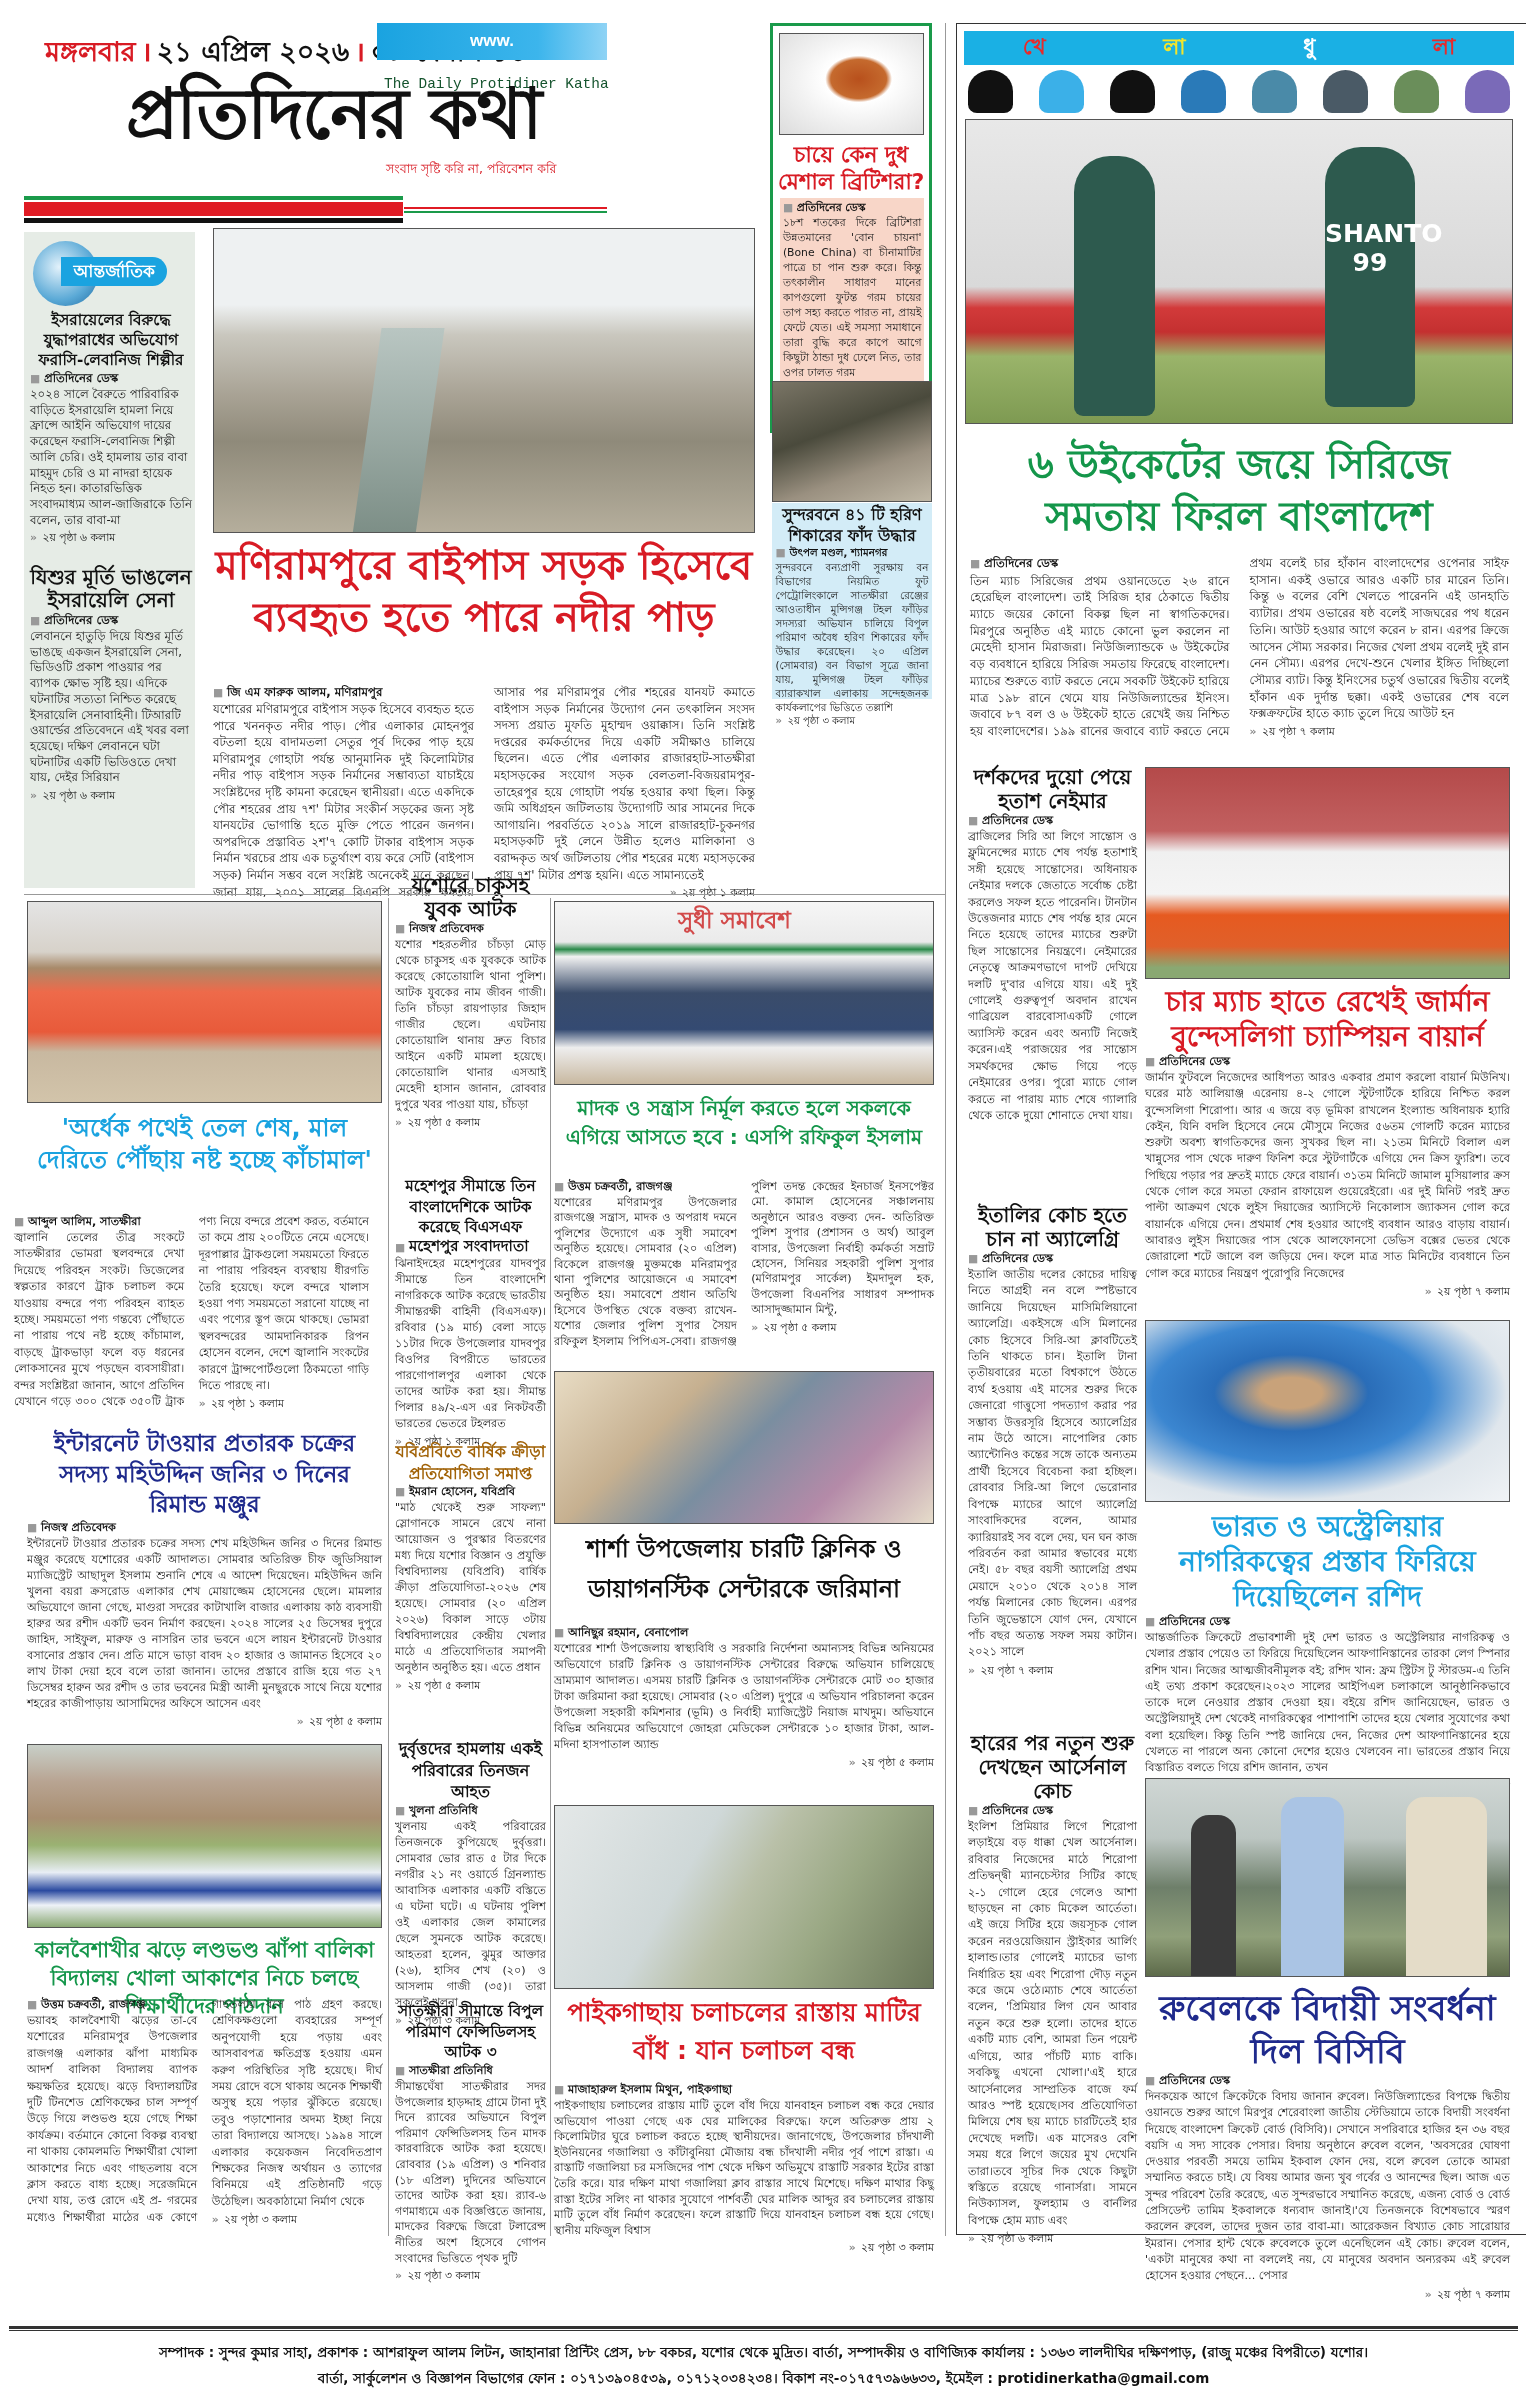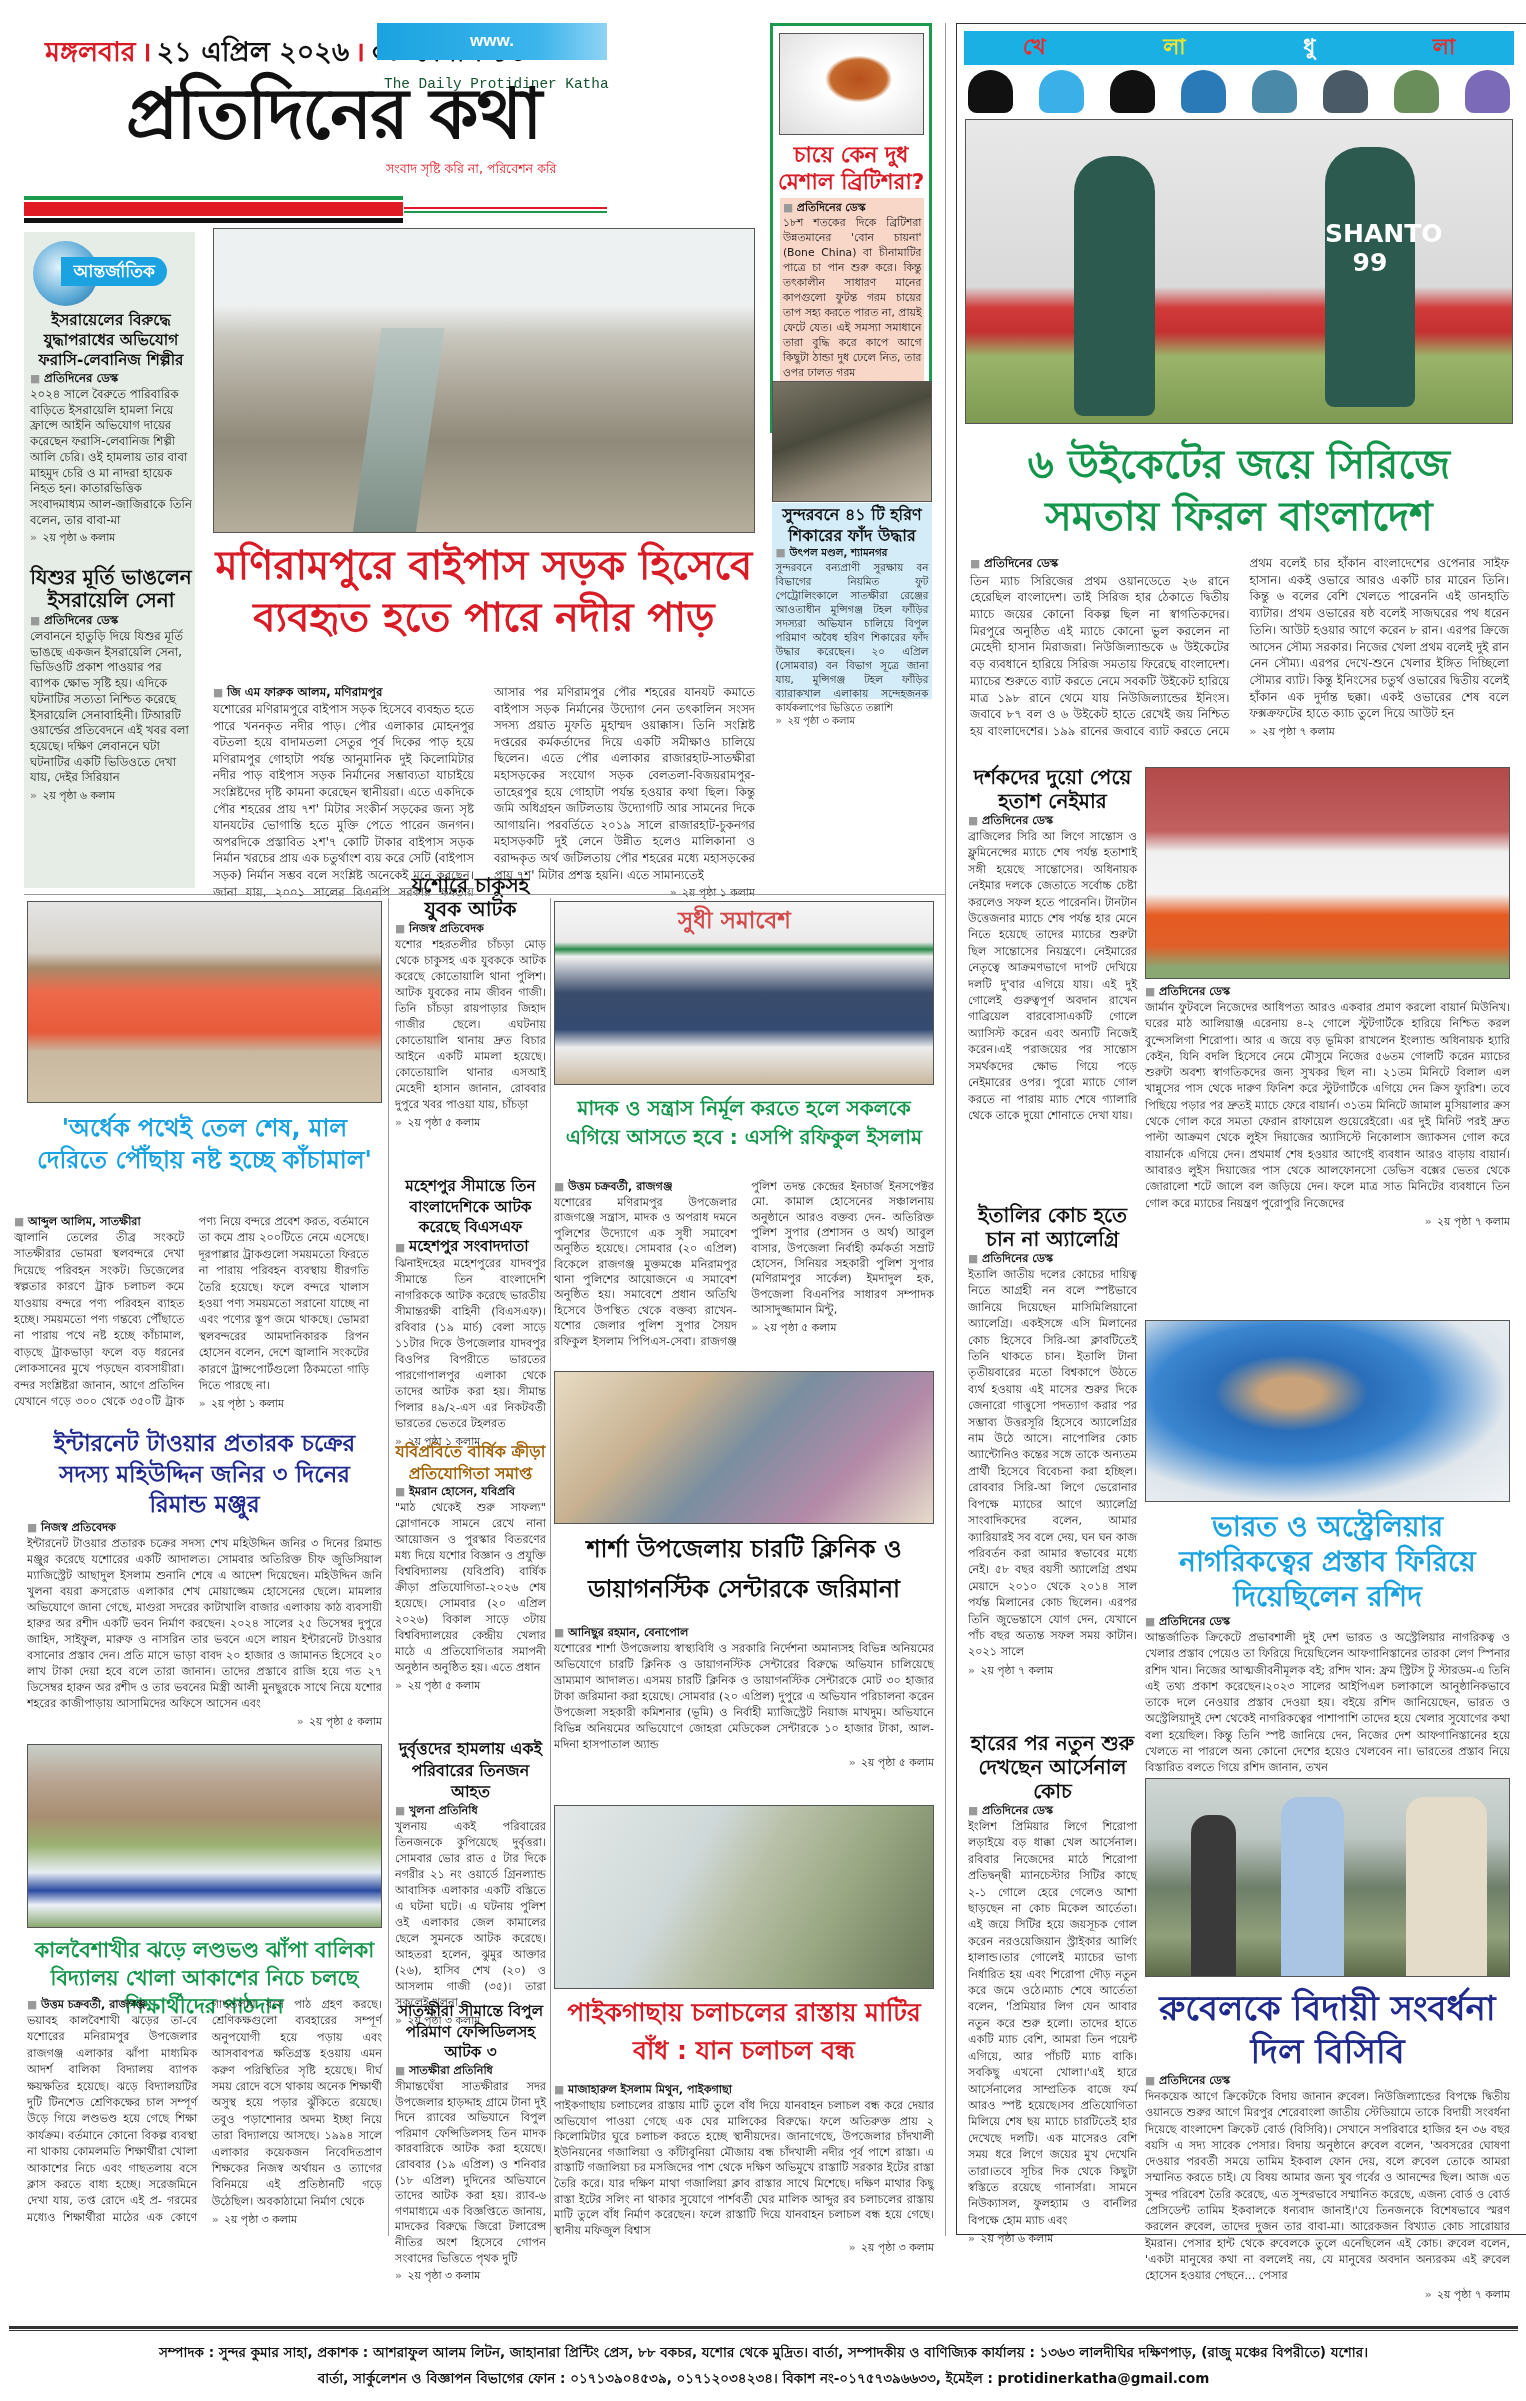--- a/index.html
+++ b/index.html
@@ -131,20 +131,21 @@
 </div>
 
 <div class="abs" style="left:968px;top:765px;width:169px;">
   <div class="head" style="font-size:20px;line-height:24px;color:#111;">দর্শকদের দুয়ো পেয়ে হতাশ নেইমার</div>
   <div class="byline" style="font-size:11.2px;line-height:16px;">প্রতিদিনের ডেস্ক</div>
   <div class="body-text" style="font-size:11.2px;line-height:16.4px;">ব্রাজিলের সিরি আ লিগে সান্তোস ও ফ্লুমিনেন্সের ম্যাচে শেষ পর্যন্ত হতাশাই সঙ্গী হয়েছে সান্তোসের। অধিনায়ক নেইমার দলকে জেতাতে সর্বোচ্চ চেষ্টা করলেও সফল হতে পারেননি। টানটান উত্তেজনার ম্যাচে শেষ পর্যন্ত হার মেনে নিতে হয়েছে তাদের ম্যাচের শুরুটা ছিল সান্তোসের নিয়ন্ত্রণে। নেইমারের নেতৃত্বে আক্রমণভাগে দাপট দেখিয়ে দলটি দু'বার এগিয়ে যায়। এই দুই গোলেই গুরুত্বপূর্ণ অবদান রাখেন গাব্রিয়েল বারবোসাএকটি গোলে অ্যাসিস্ট করেন এবং অন্যটি নিজেই করেন।এই পরাজয়ের পর সান্তোস সমর্থকদের ক্ষোভ গিয়ে পড়ে নেইমারের ওপর। পুরো ম্যাচে গোল করতে না পারায় ম্যাচ শেষে গ্যালারি থেকে তাকে দুয়ো শোনাতে দেখা যায়।</div>
 </div>
 <div class="photo" style="left:1145px;top:767px;width:365px;height:212px;border-width:0.9px;background:linear-gradient(180deg,#b44a4a 0%,#c26060 30%,#f0f0f0 40%,#f4f4f4 60%,#e65a20 70%,#e0602a 85%,#8aa872 95%);"></div>
 
 <div class="abs" style="left:1145px;top:984px;width:365px;">
+  <div class="head" style="font-size:28px;line-height:35px;color:#d81b24;">চার ম্যাচ হাতে রেখেই জার্মান বুন্দেসলিগা চ্যাম্পিয়ন বায়ার্ন</div>
   <div class="byline" style="font-size:11.2px;line-height:16px;">প্রতিদিনের ডেস্ক</div>
   <div class="body-text" style="font-size:11.2px;line-height:16.3px;">জার্মান ফুটবলে নিজেদের আধিপত্য আরও একবার প্রমাণ করলো বায়ার্ন মিউনিখ। ঘরের মাঠ আলিয়াঞ্জ এরেনায় ৪-২ গোলে স্টুটগার্টকে হারিয়ে নিশ্চিত করল বুন্দেসলিগা শিরোপা। আর এ জয়ে বড় ভূমিকা রাখলেন ইংল্যান্ড অধিনায়ক হ্যারি কেইন, যিনি বদলি হিসেবে নেমে মৌসুমে নিজের ৫৬তম গোলটি করেন ম্যাচের শুরুটা অবশ্য স্বাগতিকদের জন্য সুখকর ছিল না। ২১তম মিনিটে বিলাল এল খান্নুসের পাস থেকে দারুণ ফিনিশ করে স্টুটগার্টকে এগিয়ে দেন ক্রিস ফ্যুরিশ। তবে পিছিয়ে পড়ার পর দ্রুতই ম্যাচে ফেরে বায়ার্ন। ৩১তম মিনিটে জামাল মুসিয়ালার ক্রস থেকে গোল করে সমতা ফেরান রাফায়েল গুয়েরেইরো। এর দুই মিনিট পরই দ্রুত পাল্টা আক্রমণ থেকে লুইস দিয়াজের অ্যাসিস্টে নিকোলাস জ্যাকসন গোল করে বায়ার্নকে এগিয়ে দেন। প্রথমার্ধ শেষ হওয়ার আগেই ব্যবধান আরও বাড়ায় বায়ার্ন। আবারও লুইস দিয়াজের পাস থেকে আলফোনসো ডেভিস বক্সের ভেতর থেকে জোরালো শটে জালে বল জড়িয়ে দেন। ফলে মাত্র সাত মিনিটের ব্যবধানে তিন গোল করে ম্যাচের নিয়ন্ত্রণ পুরোপুরি নিজেদের</div>
   <div class="jump right" style="font-size:10.8px;"><span class="arrow">»</span><span>২য় পৃষ্ঠা ৭ কলাম</span></div>
 </div>
 
 <div class="abs" style="left:968px;top:1203px;width:169px;">
   <div class="head" style="font-size:20px;line-height:24px;color:#111;">ইতালির কোচ হতে চান না অ্যালেগ্রি</div>
   <div class="byline" style="font-size:11.2px;line-height:16px;">প্রতিদিনের ডেস্ক</div>
   <div class="body-text" style="font-size:11.2px;line-height:16.4px;">ইতালি জাতীয় দলের কোচের দায়িত্ব নিতে আগ্রহী নন বলে স্পষ্টভাবে জানিয়ে দিয়েছেন মাসিমিলিয়ানো অ্যালেগ্রি। একইসঙ্গে এসি মিলানের কোচ হিসেবে সিরি-আ ক্লাবটিতেই তিনি থাকতে চান। ইতালি টানা তৃতীয়বারের মতো বিশ্বকাপে উঠতে ব্যর্থ হওয়ায় এই মাসের শুরুর দিকে জেনারো গাত্তুসো পদত্যাগ করার পর সম্ভাব্য উত্তরসূরি হিসেবে অ্যালেগ্রির নাম উঠে আসে। নাপোলির কোচ অ্যান্টোনিও কন্তের সঙ্গে তাকে অন্যতম প্রার্থী হিসেবে বিবেচনা করা হচ্ছিল। রোববার সিরি-আ লিগে ভেরোনার বিপক্ষে ম্যাচের আগে অ্যালেগ্রি সাংবাদিকদের বলেন, আমার ক্যারিয়ারই সব বলে দেয়, ঘন ঘন কাজ পরিবর্তন করা আমার স্বভাবের মধ্যে নেই। ৫৮ বছর বয়সী অ্যালেগ্রি প্রথম মেয়াদে ২০১০ থেকে ২০১৪ সাল পর্যন্ত মিলানের কোচ ছিলেন। এরপর তিনি জুভেন্তাসে যোগ দেন, যেখানে পাঁচ বছর অত্যন্ত সফল সময় কাটান। ২০২১ সালে</div>
   <div class="jump" style="font-size:10.8px;"><span class="arrow">»</span><span>২য় পৃষ্ঠা ৭ কলাম</span></div>

